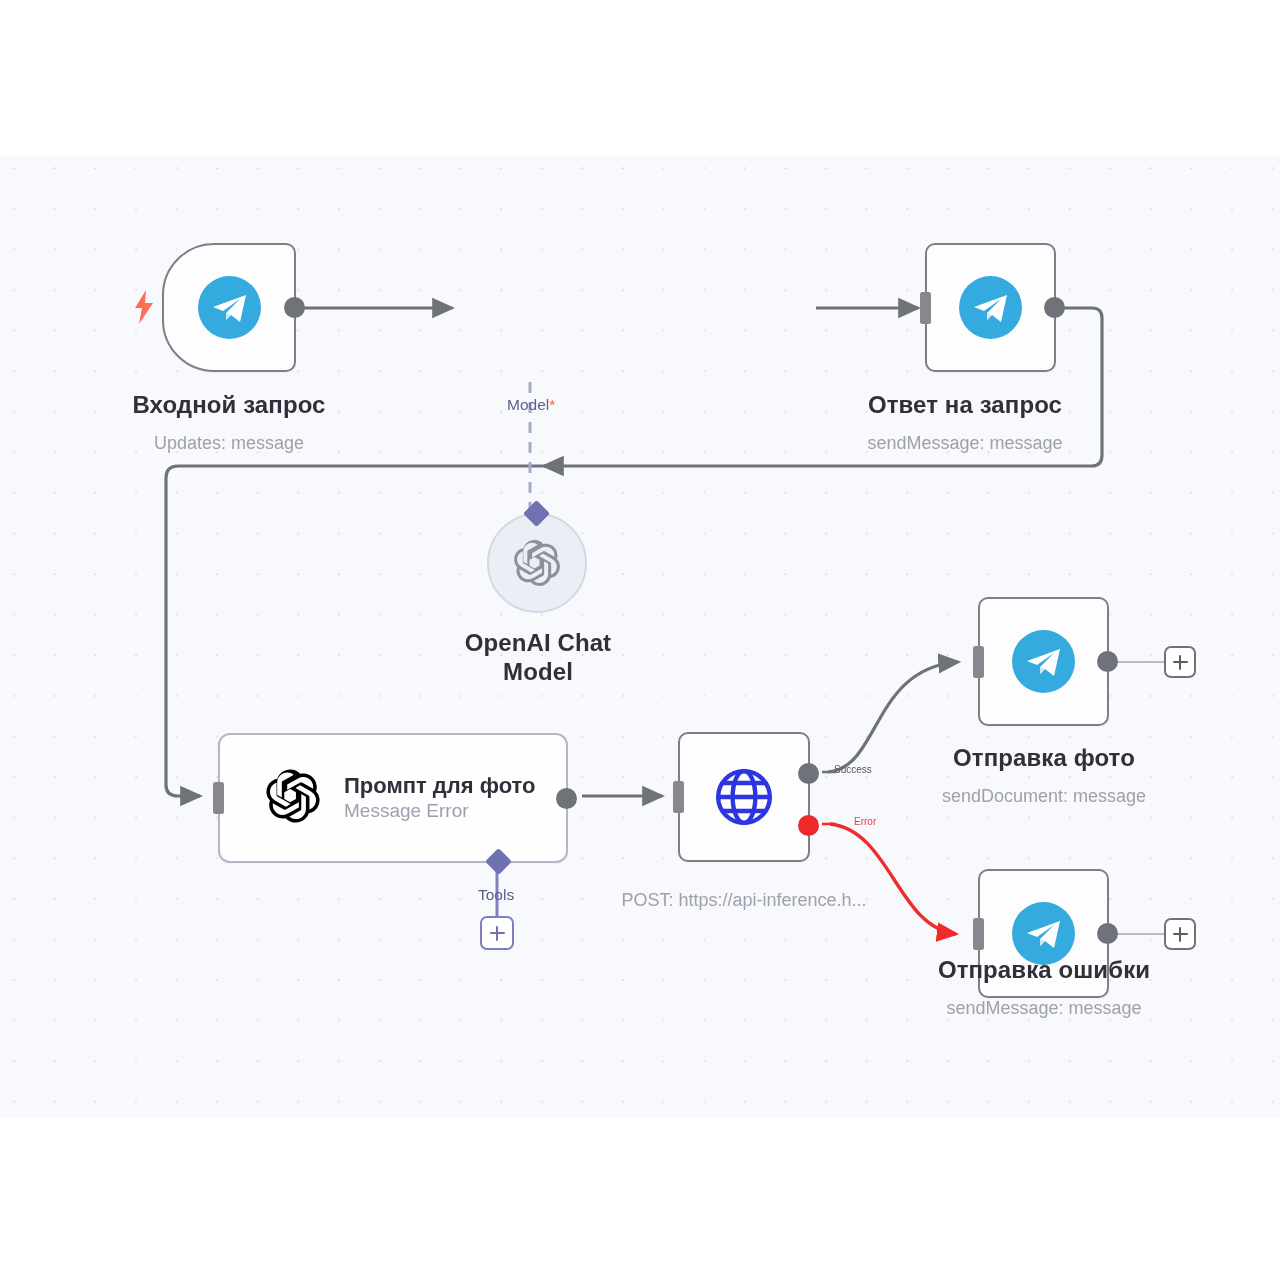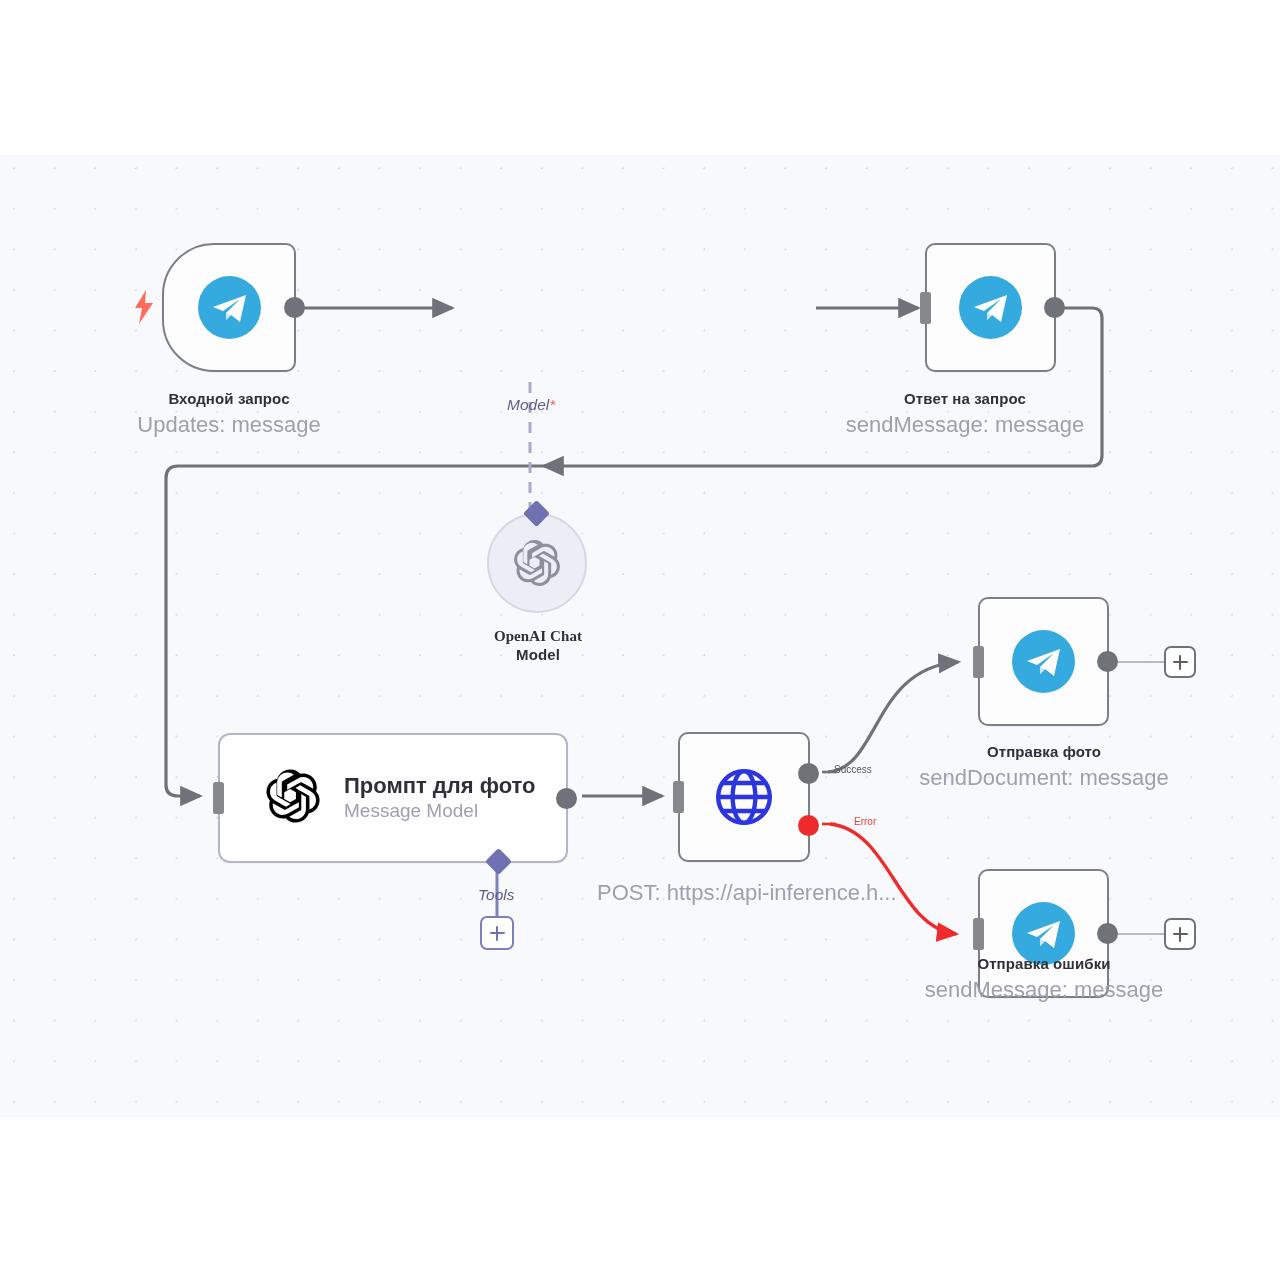--- a/index.html
+++ b/index.html
@@ -57,25 +57,25 @@
     z-index:-1;
   }
 
   .node-inner { position: relative; width: 100%; height: 100%; display: flex; align-items: center; }
   .node.square .node-inner { justify-content: center; }
   .node.wide .node-inner { padding-left: 44px; gap: 22px; }
 
   
   .caption { position: absolute; text-align: center; pointer-events: none; }
   .caption .title {
-    font-size: 15px; font-weight: 700; color: #2f3039; letter-spacing: .1px; line-height: 1.3;
+    font-size: 24px; font-weight: 700; color: #2f3039; letter-spacing: .1px; line-height: 1.3;
     white-space: nowrap;
   }
   .caption .subtitle {
-    font-size: 22px; font-weight: 400; color: #9fa0ae; line-height: 1.35; margin-top: 1px;
+    font-size: 18px; font-weight: 400; color: #9fa0ae; line-height: 1.35; margin-top: 11px;
     white-space: nowrap;
   }
   .caption.wrap .title { white-space: normal; }
 
   
   .inline-text { display: flex; flex-direction: column; justify-content: center; }
   .inline-text .t { font-size: 22px; font-weight: 700; color: #2f3039; line-height: 1.25; white-space: nowrap;}
   .inline-text .s { font-size: 19px; font-weight: 400; color: #9fa0ae; line-height: 1.3; white-space: nowrap;}
 
   
@@ -91,21 +91,21 @@
   .port-label {
     position: absolute; font-size: 10px; color: #55565f; white-space: nowrap;
   }
   .port-label.err { color: #e8423f; }
 
   .diamond {
     position: absolute; width: 19px; height: 19px; background: #6f71b0;
     transform: rotate(45deg); border-radius: 2.5px;
   }
   .conn-label {
-    position: absolute; font-size: 15.5px; color: #5d5f87; white-space: nowrap; font-style: italic;
+    position: absolute; font-size: 15.5px; color: #5d5f87; white-space: nowrap;
   }
   .conn-label .req { color: #f0614e; }
 
   .plus-btn {
     position: absolute; width: 32px; height: 32px; border-radius: 7px;
     background: #ffffff; border: 2.2px solid #6f7278;
     display: flex; align-items: center; justify-content: center;
   }
   .plus-btn.purple { border-color: #7d7fbb; width: 34px; height: 34px; }
   .plus-btn .bar-h { position:absolute; width: 15px; height: 2.6px; background: #5b5d64; border-radius:2px;}
@@ -215,34 +215,34 @@
     <div class="subtitle">sendMessage: message</div>
   </div>
 
   <div class="sub-node-circle" style="left:487px; top:513px;">
     <svg width="50" height="50" viewBox="0 0 24 24">
       <path d="M21.55 10.004a5.42 5.42 0 0 0-.478-4.501c-1.217-2.09-3.662-3.166-6.05-2.66A5.59 5.59 0 0 0 10.831 1C8.39.995 6.224 2.546 5.473 4.838A5.55 5.55 0 0 0 1.76 7.496a5.487 5.487 0 0 0 .691 6.5 5.43 5.43 0 0 0 .477 4.502c1.217 2.09 3.662 3.165 6.05 2.66A5.586 5.586 0 0 0 13.168 23c2.443.006 4.61-1.546 5.361-3.84a5.55 5.55 0 0 0 3.715-2.66 5.488 5.488 0 0 0-.693-6.497zm-8.381 11.558a4.199 4.199 0 0 1-2.675-.954c.034-.018.093-.05.132-.074l4.44-2.53a.71.71 0 0 0 .364-.623v-6.176l1.877 1.069c.02.01.033.029.036.05v5.115c-.003 2.274-1.87 4.118-4.174 4.123zM4.192 17.78a4.059 4.059 0 0 1-.498-2.763c.032.02.09.055.131.078l4.44 2.53c.225.13.504.13.73 0l5.42-3.088v2.138a.068.068 0 0 1-.027.057L9.9 19.288c-1.999 1.136-4.552.46-5.707-1.51zM3.023 8.216A4.15 4.15 0 0 1 5.198 6.41l-.002.151v5.06a.711.711 0 0 0 .364.624l5.42 3.087-1.876 1.07a.067.067 0 0 1-.063.005l-4.489-2.559c-1.995-1.14-2.679-3.658-1.53-5.63zm15.417 3.54l-5.42-3.088L14.896 7.6a.067.067 0 0 1 .063-.006l4.489 2.557c1.998 1.14 2.683 3.662 1.529 5.633a4.163 4.163 0 0 1-2.174 1.807V12.38a.71.71 0 0 0-.363-.623zm1.867-2.773a6.04 6.04 0 0 0-.132-.078l-4.44-2.53a.731.731 0 0 0-.729 0l-5.42 3.088V7.325a.068.068 0 0 1 .027-.057L14.1 4.713c2-1.137 4.555-.46 5.707 1.513.487.833.664 1.809.5 2.757zM7.365 12.63l-1.877-1.068a.065.065 0 0 1-.036-.051V6.397c.001-2.277 1.873-4.122 4.181-4.12.976 0 1.92.338 2.671.954-.034.018-.092.05-.131.073l-4.44 2.53a.71.71 0 0 0-.365.623l-.003 6.173zm1.02-2.168L10.8 9.08l2.414 1.375v2.75l-2.414 1.376-2.415-1.375v-2.75z" fill="#8d8f9c"></path>
     </svg>
   </div>
   <div class="diamond" style="left:527px; top:504px;"></div>
   <div class="caption wrap" style="left:438px; top:627px; width:200px;">
-    <div class="title" style="white-space:normal;font-family:Liberation Serif, serif;">OpenAI Chat</div>
+    <div class="title" style="white-space:normal;">OpenAI Chat</div>
     <div class="title" style="white-space:normal; margin-top:-2px;">Model</div>
   </div>
 
   <div class="node wide" style="left:218px; top:733px; width:350px; height:130px;">
     <div class="node-inner">
       <div>
         <svg width="58" height="58" viewBox="0 0 24 24">
           <path d="M21.55 10.004a5.42 5.42 0 0 0-.478-4.501c-1.217-2.09-3.662-3.166-6.05-2.66A5.59 5.59 0 0 0 10.831 1C8.39.995 6.224 2.546 5.473 4.838A5.55 5.55 0 0 0 1.76 7.496a5.487 5.487 0 0 0 .691 6.5 5.43 5.43 0 0 0 .477 4.502c1.217 2.09 3.662 3.165 6.05 2.66A5.586 5.586 0 0 0 13.168 23c2.443.006 4.61-1.546 5.361-3.84a5.55 5.55 0 0 0 3.715-2.66 5.488 5.488 0 0 0-.693-6.497zm-8.381 11.558a4.199 4.199 0 0 1-2.675-.954c.034-.018.093-.05.132-.074l4.44-2.53a.71.71 0 0 0 .364-.623v-6.176l1.877 1.069c.02.01.033.029.036.05v5.115c-.003 2.274-1.87 4.118-4.174 4.123zM4.192 17.78a4.059 4.059 0 0 1-.498-2.763c.032.02.09.055.131.078l4.44 2.53c.225.13.504.13.73 0l5.42-3.088v2.138a.068.068 0 0 1-.027.057L9.9 19.288c-1.999 1.136-4.552.46-5.707-1.51zM3.023 8.216A4.15 4.15 0 0 1 5.198 6.41l-.002.151v5.06a.711.711 0 0 0 .364.624l5.42 3.087-1.876 1.07a.067.067 0 0 1-.063.005l-4.489-2.559c-1.995-1.14-2.679-3.658-1.53-5.63zm15.417 3.54l-5.42-3.088L14.896 7.6a.067.067 0 0 1 .063-.006l4.489 2.557c1.998 1.14 2.683 3.662 1.529 5.633a4.163 4.163 0 0 1-2.174 1.807V12.38a.71.71 0 0 0-.363-.623zm1.867-2.773a6.04 6.04 0 0 0-.132-.078l-4.44-2.53a.731.731 0 0 0-.729 0l-5.42 3.088V7.325a.068.068 0 0 1 .027-.057L14.1 4.713c2-1.137 4.555-.46 5.707 1.513.487.833.664 1.809.5 2.757zM7.365 12.63l-1.877-1.068a.065.065 0 0 1-.036-.051V6.397c.001-2.277 1.873-4.122 4.181-4.12.976 0 1.92.338 2.671.954-.034.018-.092.05-.131.073l-4.44 2.53a.71.71 0 0 0-.365.623l-.003 6.173zm1.02-2.168L10.8 9.08l2.414 1.375v2.75l-2.414 1.376-2.415-1.375v-2.75z" fill="#000000"></path>
         </svg>
       </div>
       <div class="inline-text">
         <div class="t">Промпт для фото</div>
-        <div class="s">Message Model</div>
+        <div class="s">Message Error</div>
       </div>
     </div>
     <div class="port-in" style="left:-7px; top:50%; margin-top:-16px;"></div>
     <div class="port-out" style="right:-11px; top:50%; margin-top:-10.5px;"></div>
     <div class="diamond" style="left:269px; bottom:-10px;"></div>
   </div>
   <div class="conn-label" style="left:478px; top:886px;">Tools</div>
   <div class="plus-btn purple" style="left:480px; top:916px;">
     <span class="bar-h"></span>
     <span class="bar-v"></span>

